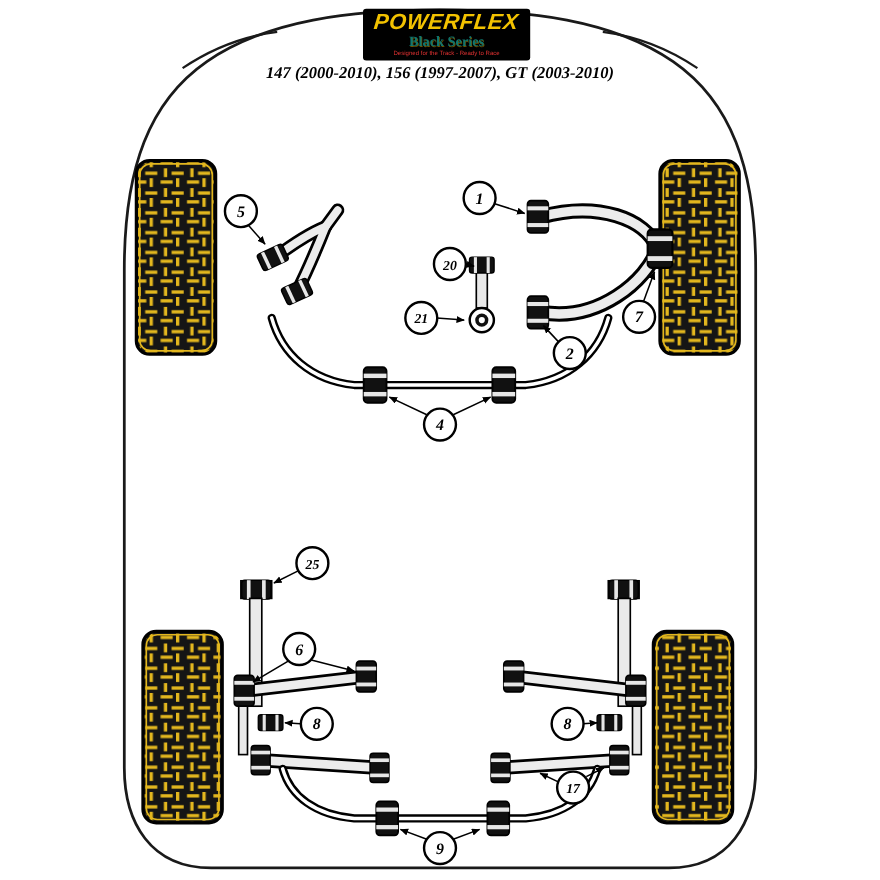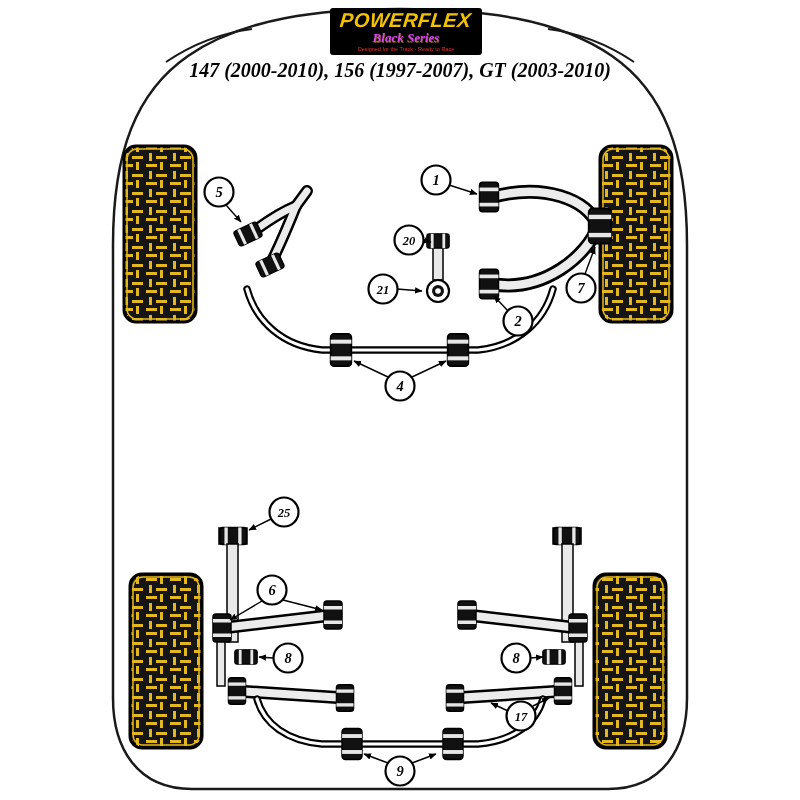--- a/index.html
+++ b/index.html
@@ -4,25 +4,25 @@
 <style>
   html,body{margin:0;padding:0;background:#fff;}
   .stage{position:relative;width:800px;height:800px;background:#fff;overflow:hidden;
          font-family:"Liberation Serif",serif;}
   svg{position:absolute;left:0;top:0;}
   .logo{position:absolute;left:330px;top:8px;width:152px;height:47px;background:#000;
         display:flex;flex-direction:column;align-items:center;justify-content:center;
         border-radius:3px;z-index:5;}
   .logo .brand{font-family:"Liberation Sans",sans-serif;font-weight:800;font-style:italic;
         font-size:20px;line-height:1.05;color:#F2C200;letter-spacing:.5px;transform:skewX(-6deg);}
-  .logo .series{font-weight:700;font-style:italic;font-size:13px;line-height:1.1;color:#d946ef;
+  .logo .series{font-weight:700;font-size:13px;line-height:1.1;color:#0f766e;
         text-shadow:.6px .6px 0 #6d5200;}
   .logo .tagline{font-family:"Liberation Sans",sans-serif;font-size:5.5px;line-height:1.3;color:#e03131;}
   .title{position:absolute;left:0;top:59px;width:100%;text-align:center;z-index:4;
-        font-weight:700;font-style:italic;font-size:20px;color:#000;}
+        font-weight:700;font-style:italic;font-size:15px;color:#000;}
   .outline{fill:#fff;stroke:#1a1a1a;stroke-width:2.5;}
   .thin{fill:none;stroke:#1a1a1a;stroke-width:2;}
   .arm-outer{fill:none;stroke:#000;stroke-linecap:round;}
   .arm-inner{fill:none;stroke:#ececec;stroke-linecap:round;}
   .bar-outer{fill:none;stroke:#000;stroke-width:7.5;stroke-linecap:round;}
   .bar-inner{fill:none;stroke:#fff;stroke-width:3.2;stroke-linecap:round;}
   .co-circle{fill:#fff;stroke:#000;stroke-width:2.2;}
   .co-num{font-family:"Liberation Serif",serif;font-weight:700;font-style:italic;font-size:14.5px;fill:#000;}
   .co-num.small{font-size:12.5px;}
   .arrow{stroke:#000;stroke-width:1.4;fill:none;marker-end:url(#ah);}

